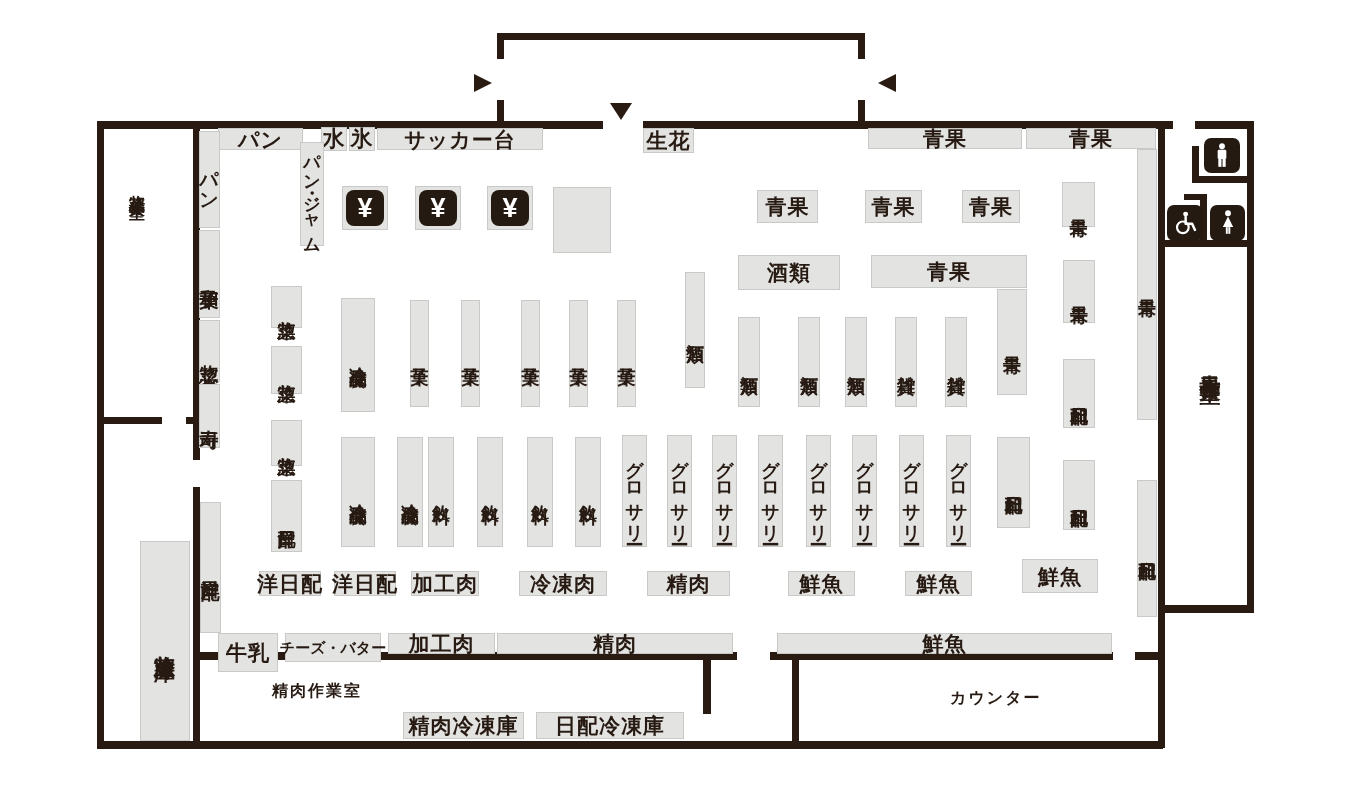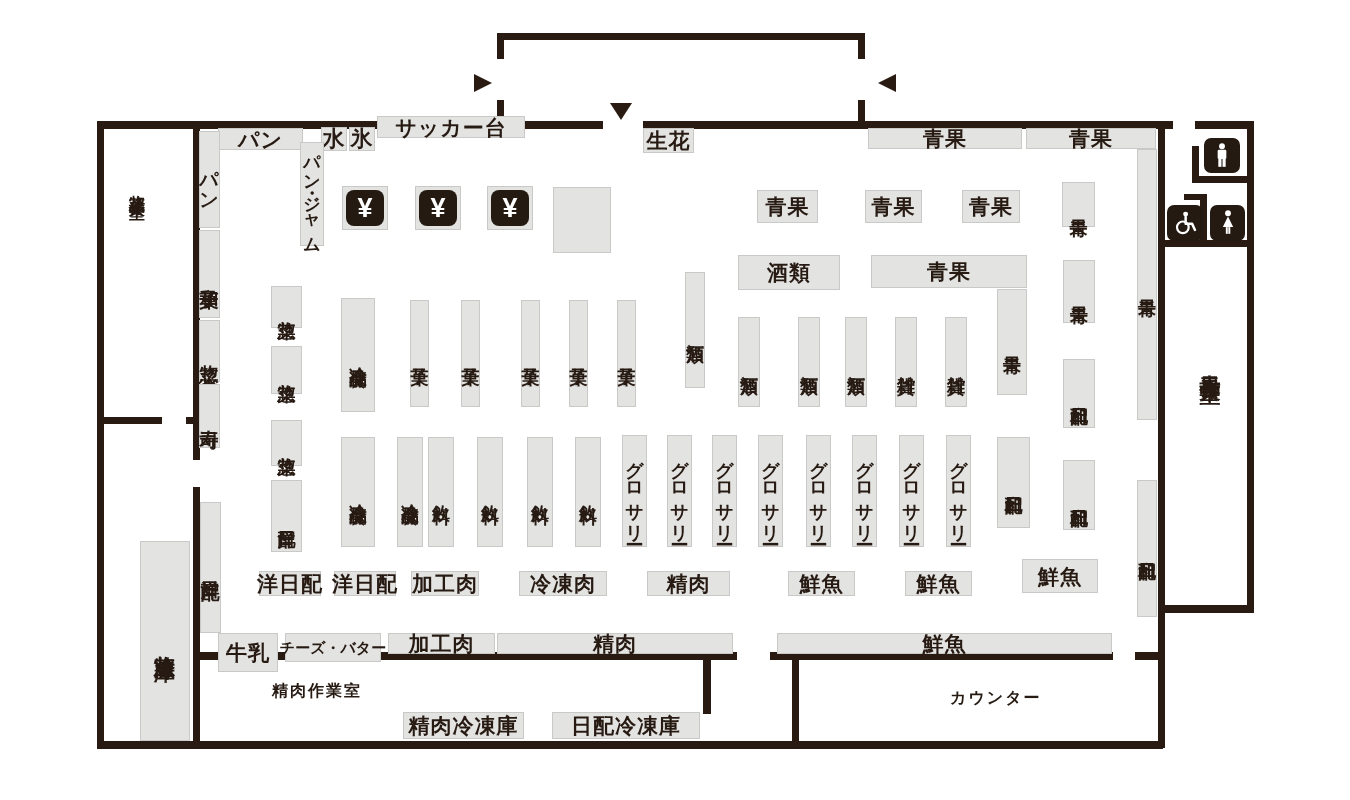--- a/index.html
+++ b/index.html
@@ -62,21 +62,21 @@
   <div class="wall" style="left:1200px;top:194px;width:7px;height:53px"></div>
   <div class="wall" style="left:200px;top:652px;width:537px;height:8px"></div>
   <div class="wall" style="left:703px;top:660px;width:8px;height:54px"></div>
   <div class="wall" style="left:770px;top:652px;width:343px;height:8px"></div>
   <div class="wall" style="left:1135px;top:652px;width:28px;height:8px"></div>
   <div class="wall" style="left:792px;top:657px;width:7px;height:90px"></div>
 
   <div class="fx f21" style="left:218px;top:128px;width:85px;height:22px">パン</div>
   <div class="fx f22" style="left:321px;top:127px;width:26px;height:24px">水</div>
   <div class="fx f22" style="left:349px;top:127px;width:26px;height:24px">氷</div>
-  <div class="fx f21" style="left:377px;top:116px;width:148px;height:22px">サッカー台</div>
+  <div class="fx f21" style="left:377px;top:128px;width:166px;height:22px">サッカー台</div>
   <div class="fx f21" style="left:643px;top:128px;width:51px;height:25px">生花</div>
   <div class="fx f21" style="left:868px;top:128px;width:154px;height:21px">青果</div>
   <div class="fx f21" style="left:1026px;top:128px;width:130px;height:21px">青果</div>
 
   <div class="fx v" style="left:199px;top:131px;width:21px;height:97px">パン</div>
   <div class="fx v" style="left:199px;top:230px;width:21px;height:88px">和菓子</div>
   <div class="fx v" style="left:199px;top:320px;width:21px;height:62px">惣菜</div>
   <div class="fx v" style="left:199px;top:384px;width:21px;height:64px">寿司</div>
   <div class="fx v" style="left:200px;top:502px;width:21px;height:131px">洋日配</div>
   <div class="fx v f17" style="left:300px;top:142px;width:24px;height:104px">パン・ジャム</div>
@@ -150,21 +150,21 @@
   <div class="fx f21" style="left:905px;top:571px;width:67px;height:25px">鮮魚</div>
   <div class="fx f21" style="left:1022px;top:559px;width:76px;height:34px">鮮魚</div>
 
   <div class="fx f21" style="left:218px;top:633px;width:60px;height:39px">牛乳</div>
   <div class="fx f15" style="left:285px;top:633px;width:96px;height:29px">チーズ・バター</div>
   <div class="fx f21" style="left:388px;top:633px;width:107px;height:21px">加工肉</div>
   <div class="fx f21" style="left:497px;top:633px;width:236px;height:21px">精肉</div>
   <div class="fx f21" style="left:777px;top:633px;width:335px;height:21px">鮮魚</div>
 
   <div class="fx f21" style="left:403px;top:712px;width:121px;height:27px">精肉冷凍庫</div>
-  <div class="fx f21" style="left:552px;top:712px;width:148px;height:27px">日配冷凍庫</div>
+  <div class="fx f21" style="left:536px;top:712px;width:148px;height:27px">日配冷凍庫</div>
 
   <div class="room v" style="left:126px;top:182px">惣菜作業室</div>
   <div class="room" style="left:272px;top:681px">精肉作業室</div>
   <div class="room" style="left:950px;top:688px">カウンター</div>
   <div class="room v" style="left:1196px;top:358px;font-size:21px">青果作業室</div>
 
   <div class="ric" style="left:1204px;top:138px;width:36px;height:35px">
     <svg width="22" height="26" viewBox="0 0 20 24">
       <circle cx="10" cy="3" r="2.7" fill="#fff"></circle>
       <rect x="6" y="6.3" width="8" height="8.4" rx="1.2" fill="#fff"></rect>

